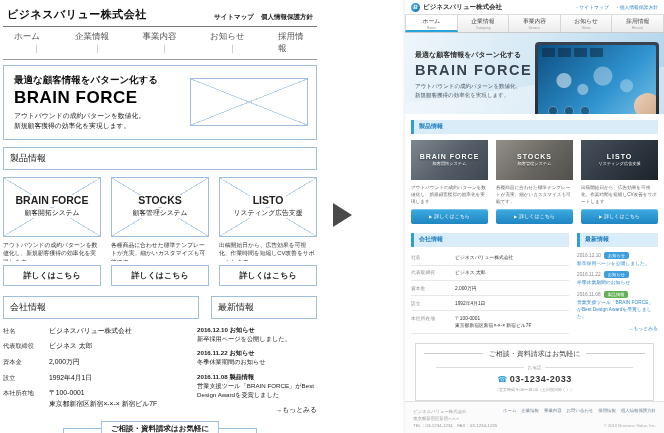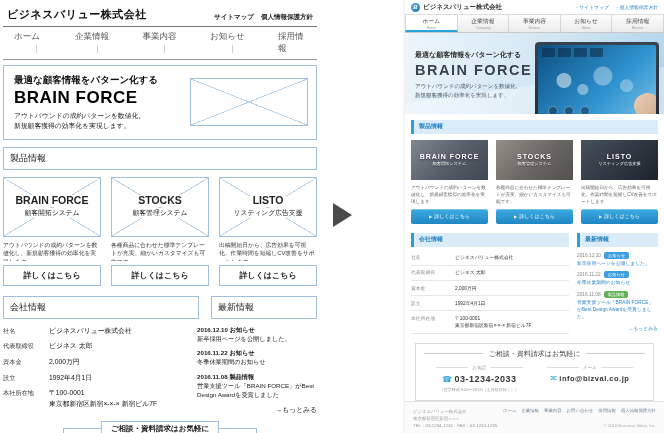--- a/index.html
+++ b/index.html
@@ -377,24 +377,20 @@
     </div>
   </div>
   <div class="d-contact">
     <div class="d-ctitle">ご相談・資料請求はお気軽に</div>
     <div class="d-ccols">
       <div class="d-ccol">
         <div class="d-clabel">お電話</div>
         <div class="d-cval"><span class="ic">☎</span><span>03-1234-2033</span></div>
         <div class="d-cnote">（営業時間 9:00〜18:00（土日祝日除く））</div>
       </div>
-      <div class="d-ccol">
-        <div class="d-clabel">メール</div>
-        <div class="d-cval mail"><span class="ic">✉</span><span>info@bizval.co.jp</span></div>
-      </div>
     </div>
   </div>
   <div class="d-footer">
     <div class="d-faddr">
       <div>ビジネスバリュー株式会社</div>
       <div>東京都新宿区新宿×-×-×</div>
       <div>TEL：03-1234-1234　FAX：03-1234-1235</div>
     </div>
     <div class="d-fright">
       <div class="d-fnav">

